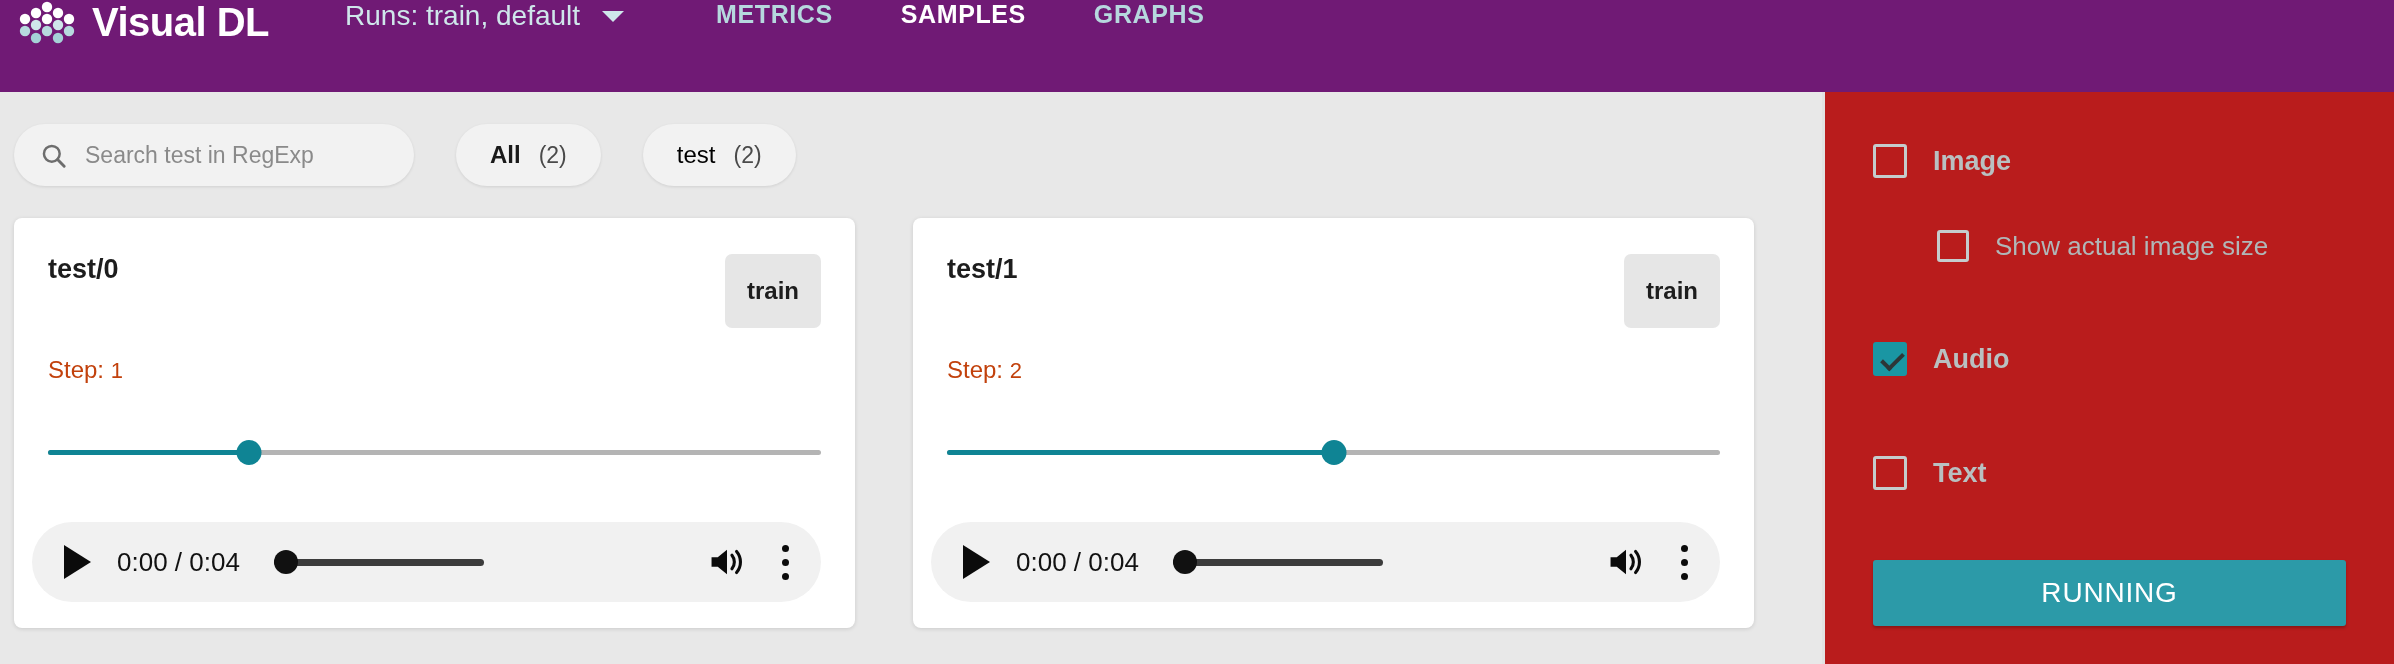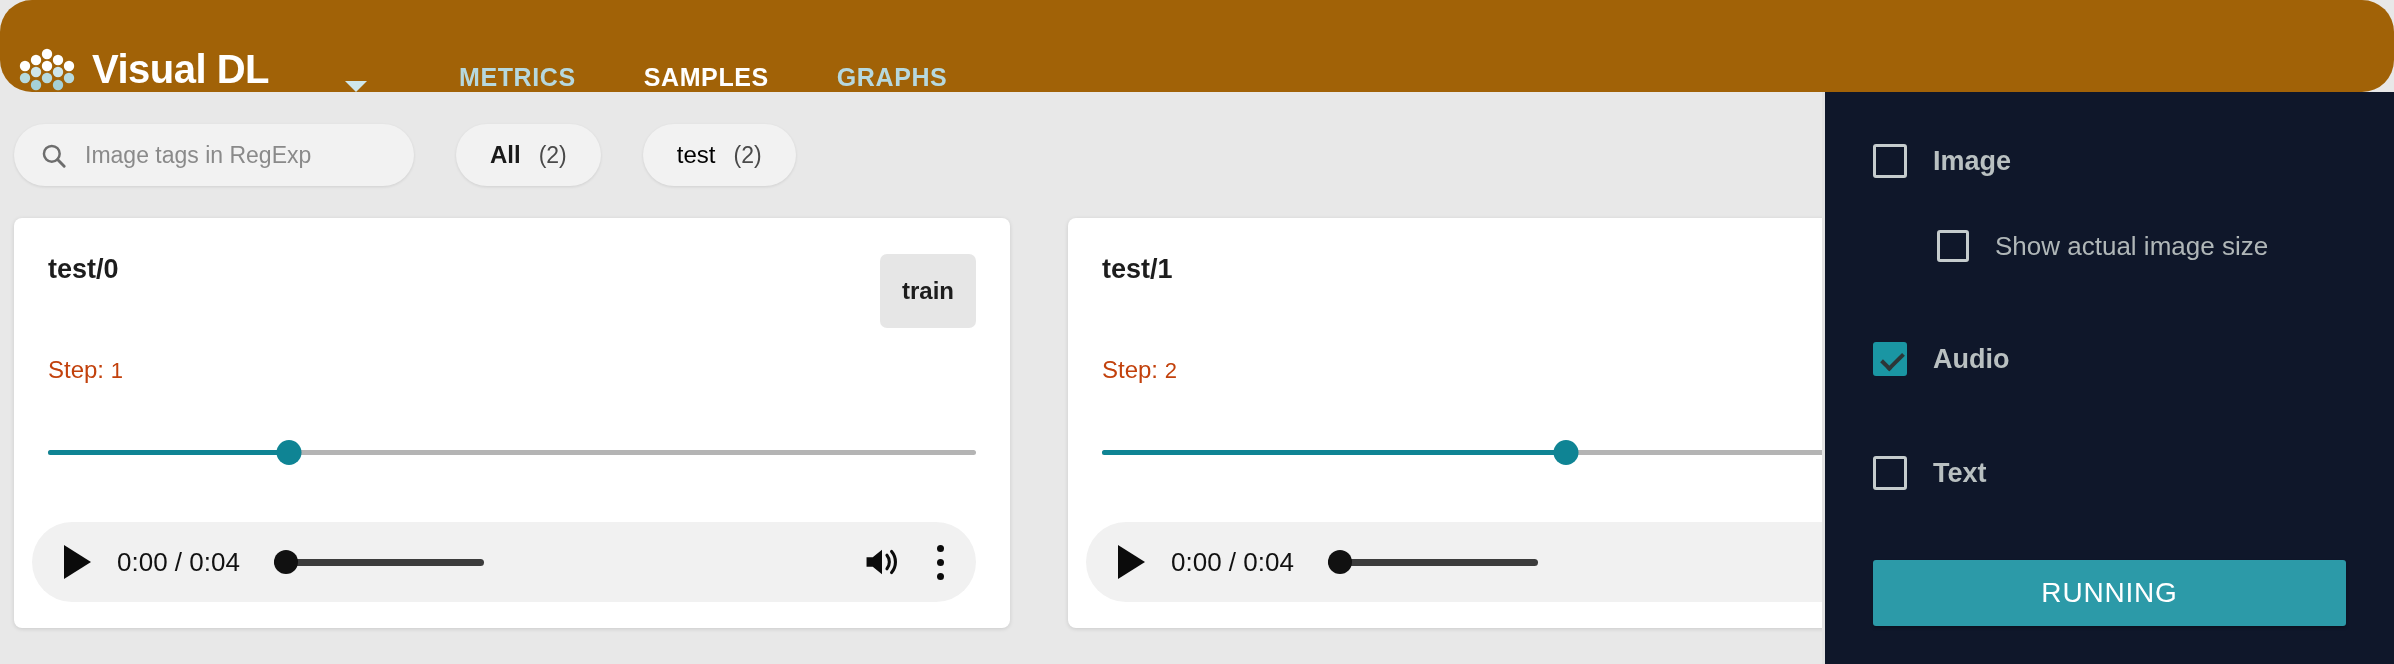--- a/index.html
+++ b/index.html
@@ -7,24 +7,23 @@
     width: 2394px; height: 664px;
     font-family: "Liberation Sans", sans-serif;
     background: #e8e8e8;
     overflow: hidden;
   }
   .app { position: relative; width: 2394px; height: 664px; display: flex; flex-direction: column; }
 
   
   .header {
     height: 92px; flex: 0 0 92px;
-    background: #a16207;
-    display: flex; align-items: flex-end;
+    background: #701a75;
+    display: flex; align-items: flex-start;
     padding-left: 16px;
-    border-radius: 32px;
   }
   .logo-wrap { display: flex; align-items: center; gap: 14px; }
   .logo-mark { width: 62px; height: 44px; display: block; }
   .logo-text {
     color: #ffffff; font-size: 40px; font-weight: 700;
     letter-spacing: -0.5px; white-space: nowrap;
   }
   .runs-select {
     margin-left: 76px;
     display: flex; align-items: center; gap: 22px;
@@ -73,21 +72,21 @@
     box-shadow: 0 1px 3px rgba(0,0,0,.10);
     cursor: pointer; white-space: nowrap;
   }
   .chip .lbl { font-size: 24px; color: #000000; }
   .chip.active .lbl { font-weight: 700; color: #1a1a1a; }
   .chip .cnt { font-size: 23px; color: #4a4a4a; }
 
   
   .cards { display: flex; gap: 58px; margin-top: 28px; }
   .card {
-    width: 996px; height: 410px;
+    width: 841px; height: 410px;
     background: #ffffff; border-radius: 8px;
     box-shadow: 0 1px 4px rgba(0,0,0,.13);
     padding: 36px 34px 0 34px;
     position: relative;
     flex: 0 0 auto;
   }
   .card-head { display: flex; align-items: flex-start; justify-content: space-between; }
   .card-title { font-size: 27px; font-weight: 700; color: #1d1d1d; }
   .run-badge {
     background: #e6e6e6; border-radius: 7px;
@@ -136,21 +135,21 @@
     background: #111; border-radius: 50%;
   }
   .spacer { flex: 1 1 auto; }
   .vol-icon { width: 38px; height: 34px; flex: 0 0 auto; cursor: pointer; }
   .kebab { display: flex; flex-direction: column; gap: 7px; flex: 0 0 auto; cursor: pointer; padding-left: 10px; }
   .kebab i { width: 7px; height: 7px; background: #0b0b0b; border-radius: 50%; display: block; }
 
   
   .sidebar {
     flex: 0 0 572px; width: 572px;
-    background: #0f172a;
+    background: #b91c1c;
     border-left: 3px solid #e2e2e2;
     padding: 52px 48px 0 48px;
     position: relative;
   }
   .chk-row { display: flex; align-items: center; gap: 26px; cursor: pointer; }
   .chk-row.sub { margin-left: 64px; margin-top: 52px; }
   .chk-row.gap { margin-top: 80px; }
   .cbox {
     width: 34px; height: 34px; border: 3px solid #c5cccd;
     border-radius: 3px; flex: 0 0 auto; background: transparent;
@@ -195,41 +194,42 @@
         <circle cx="9" cy="30" r="5.2" fill="#b7dade"></circle>
         <circle cx="31" cy="30" r="5.2" fill="#b7dade"></circle>
         <circle cx="53" cy="30" r="5.2" fill="#b7dade"></circle>
         <circle cx="20" cy="37" r="5.2" fill="#a5d1d7"></circle>
         <circle cx="42" cy="37" r="5.2" fill="#a5d1d7"></circle>
       </svg>
       <span class="logo-text">Visual DL</span>
     </div>
 
     <div class="runs-select">
+      <span>Runs: train, default</span>
       <span class="caret"></span>
     </div>
 
     <div class="nav">
       <div class="nav-item">METRICS</div>
       <div class="nav-item active">SAMPLES</div>
       <div class="nav-item">GRAPHS</div>
     </div>
   </div>
 
   <div class="body-row">
 
     <div class="content">
 
       <div class="toolbar">
         <div class="search-box">
           <svg width="27" height="27" viewBox="0 0 24 24">
             <circle cx="10.5" cy="10.5" r="7" fill="none" stroke="#6d6d6d" stroke-width="2.2"></circle>
             <line x1="15.6" y1="15.6" x2="21.5" y2="21.5" stroke="#6d6d6d" stroke-width="2.6" stroke-linecap="round"></line>
           </svg>
-          <span class="search-ph">Image tags in RegExp</span>
+          <span class="search-ph">Search test in RegExp</span>
         </div>
 
         <div class="chip active">
           <span class="lbl">All</span>
           <span class="cnt">(2)</span>
         </div>
 
         <div class="chip">
           <span class="lbl">test</span>
           <span class="cnt">(2)</span>

